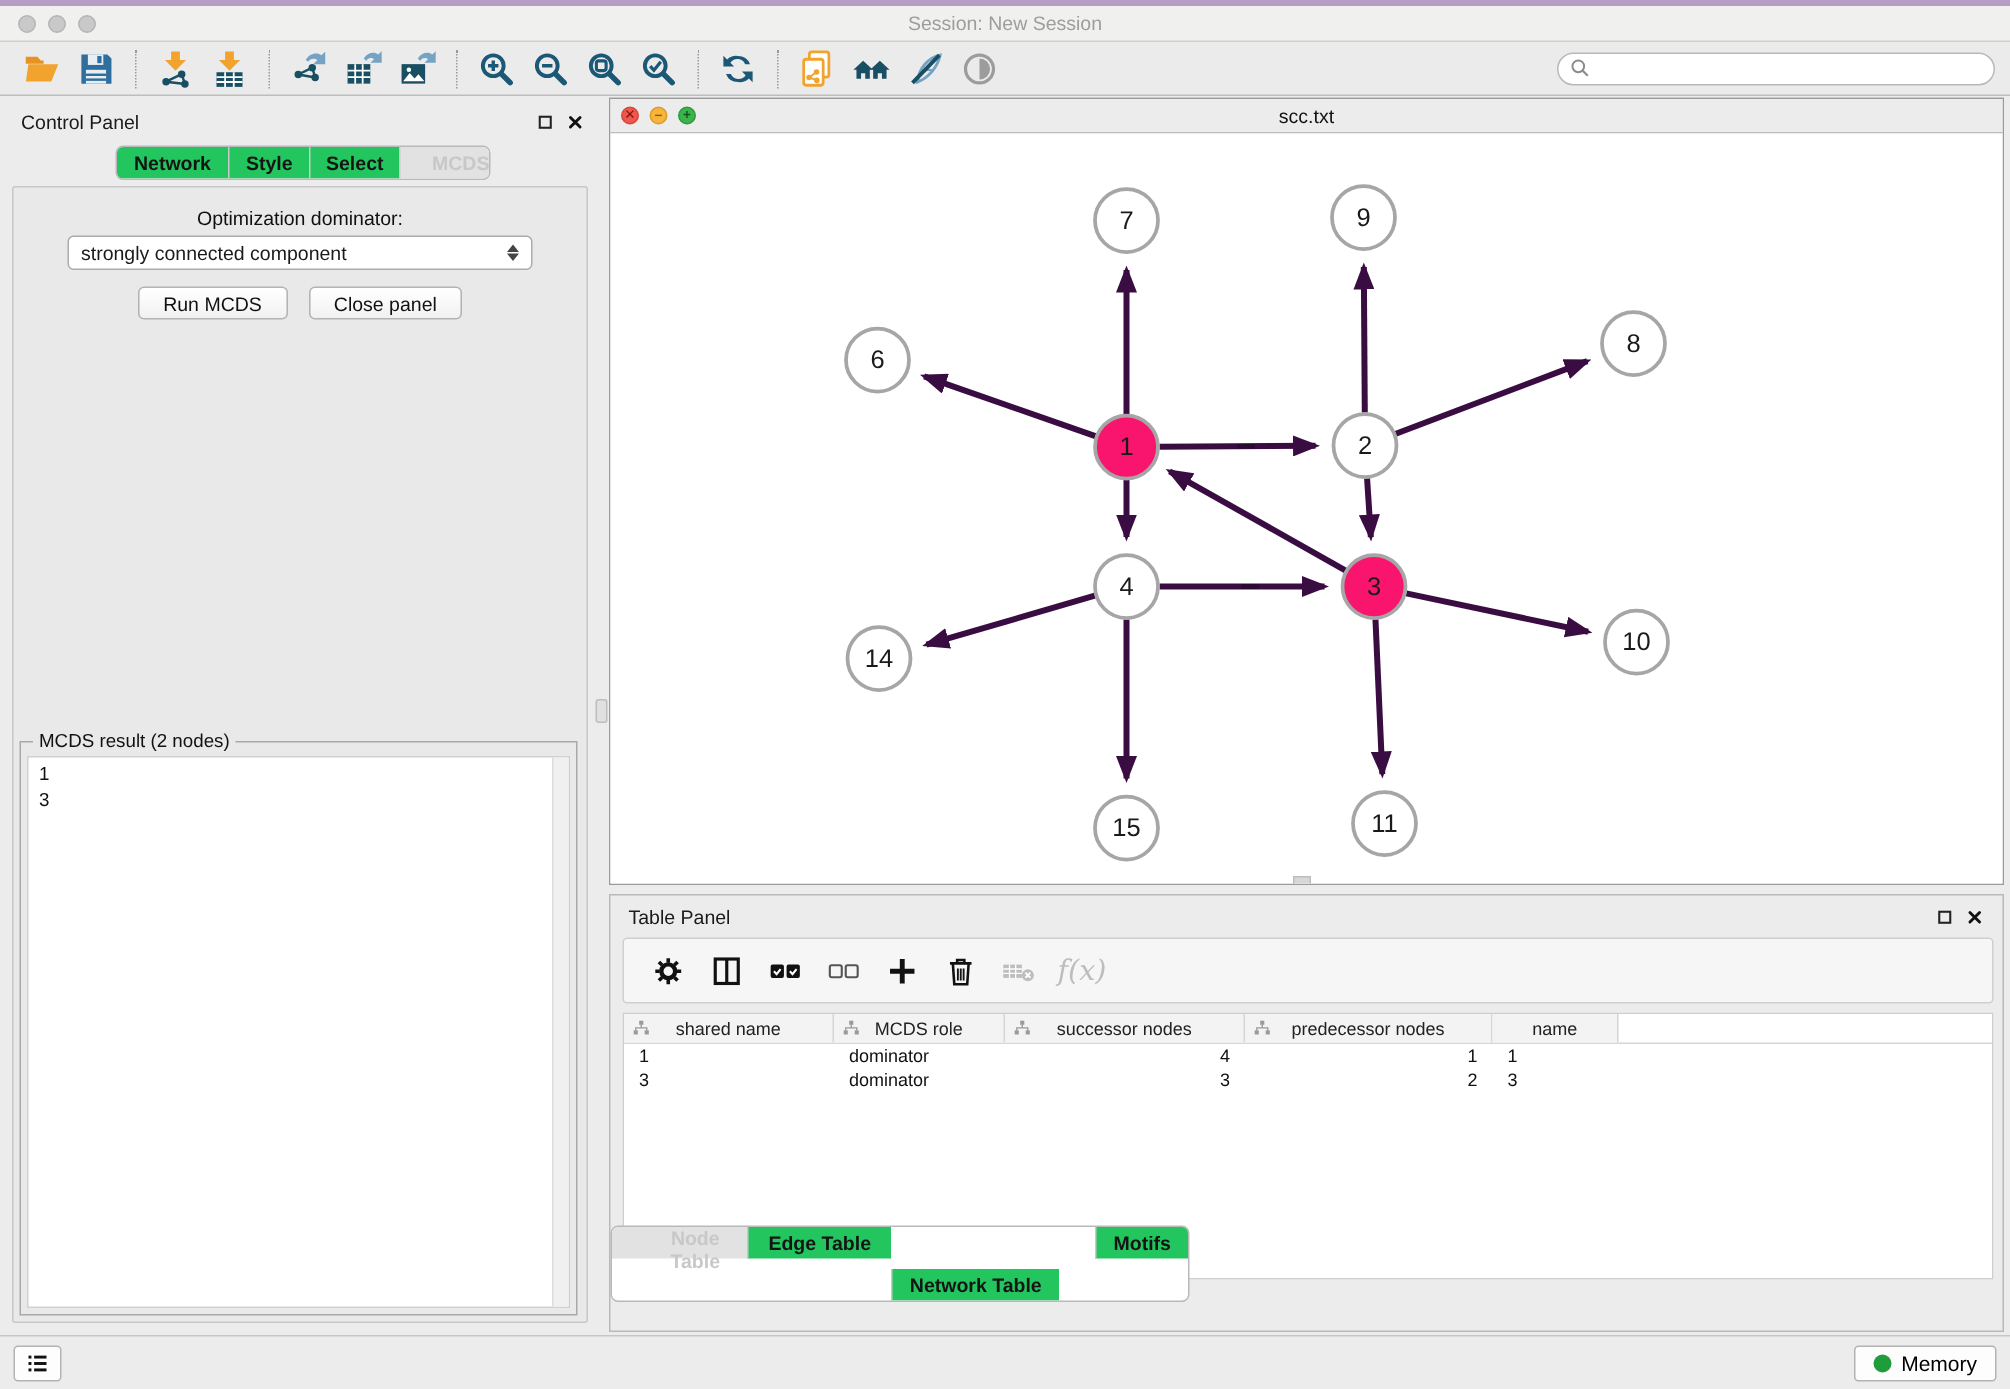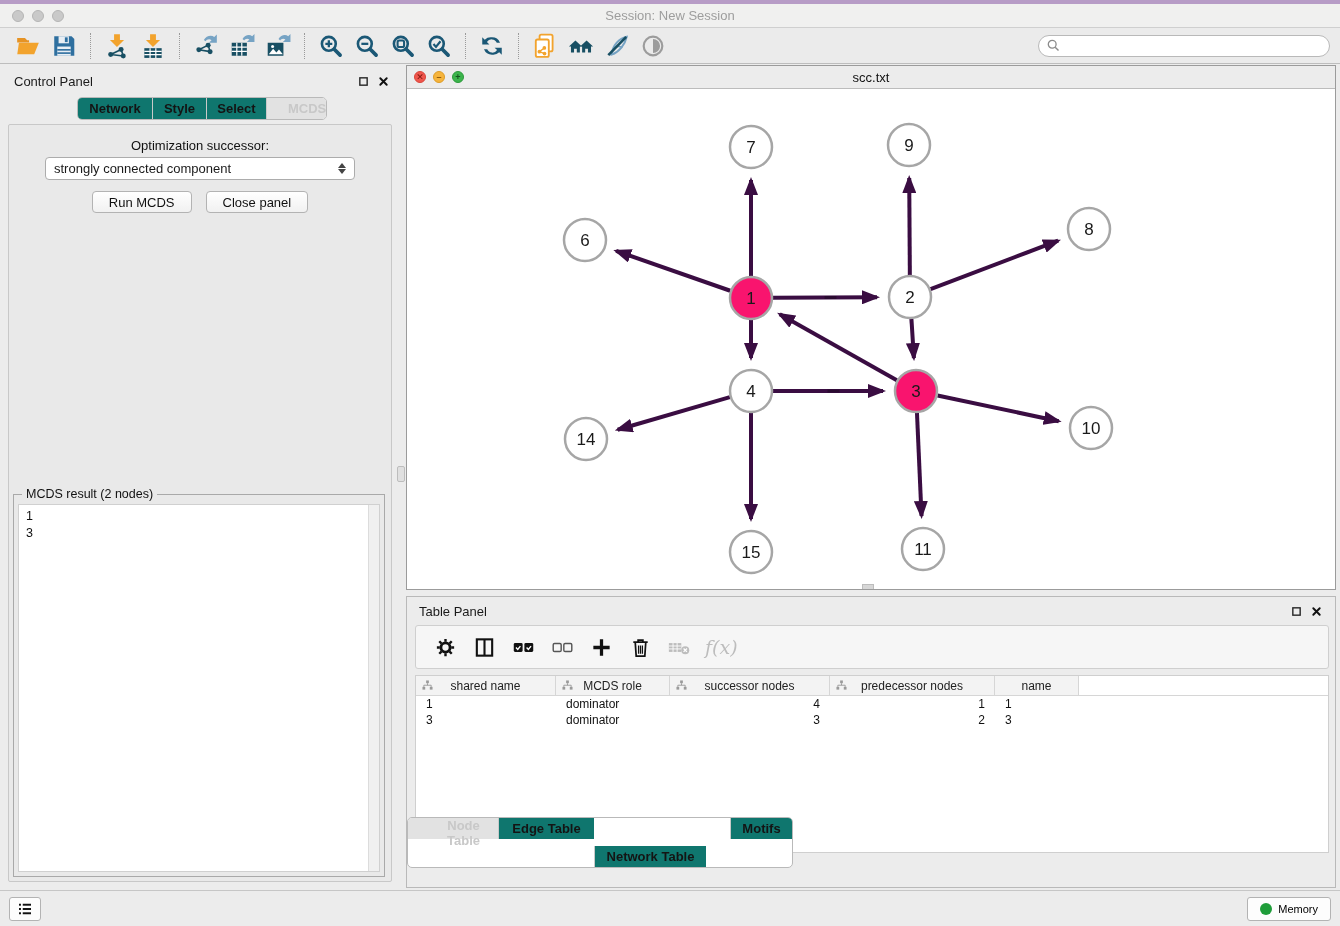--- a/index.html
+++ b/index.html
@@ -29,21 +29,21 @@
   .search-box{width:292px;height:22px;border:1px solid #b9b9b9;border-radius:11px;background:#fff;display:flex;align-items:center;padding:0 8px;}
   .search-box svg{width:13px;height:13px;margin-right:5px;flex:none;}
   .search-box input{border:none;outline:none;background:none;flex:1;font-size:12px;font-family:inherit;}
 
   
   .panel-head{display:flex;align-items:center;font-size:13px;color:#1a1a1a;}
   .win-icons{margin-left:auto;display:flex;gap:7px;align-items:center;}
   .win-icons .wbtn{background:none;border:none;padding:0;width:13px;height:13px;display:flex;align-items:center;justify-content:center;cursor:pointer;}
   .win-icons svg{width:11px;height:11px;}
   .seg{display:inline-flex;border:1px solid #b9b9b9;border-radius:5px;overflow:hidden;background:#fff;}
-  .seg button{border:none;border-left:1px solid #c9c9c9;background:#0f766e;color:#141414;font-family:inherit;font-size:13px;font-weight:600;padding:0;height:21px;cursor:pointer;}
+  .seg button{border:none;border-left:1px solid #c9c9c9;background:#22c55e;color:#141414;font-family:inherit;font-size:13px;font-weight:600;padding:0;height:21px;cursor:pointer;}
   .seg button:first-child{border-left:none;}
   .seg button.active{background:#e2e2e2;color:#c8c8c8;padding-left:21px;}
 
   
   .control-panel{position:absolute;left:0;top:64px;width:404px;height:824px;background:#ececec;}
   .cp-head{position:absolute;left:14px;right:14px;top:8px;height:18px;}
   .cp-tabs{position:absolute;left:77px;top:33px;}
   .cp-content{position:absolute;left:8px;top:60px;width:384px;height:758px;background:#e9e9e9;border:1px solid #c8c8c8;border-radius:2px;}
   .opt-label{position:absolute;left:0;width:100%;top:13px;text-align:center;font-size:13px;color:#111;}
   .dropdown{position:absolute;left:36px;top:32px;width:310px;height:23px;background:#fff;border:1px solid #acacac;border-radius:4px;display:flex;align-items:center;padding:0 8px;font-size:13px;cursor:pointer;}
@@ -79,21 +79,21 @@
   .tp-table{position:absolute;left:8px;top:78px;width:914px;height:178px;background:#fff;border:1px solid #cfcfcf;overflow:hidden;}
   .tp-header{display:flex;height:20px;border-bottom:1px solid #d6d6d6;font-size:12px;color:#222;}
   .tp-header .hcell{background:#f3f3f3;border-right:1px solid #d6d6d6;display:flex;align-items:center;justify-content:center;gap:5px;position:relative;cursor:pointer;}
   .tp-header .hcell svg{width:11px;height:11px;position:absolute;left:6px;}
   .tp-row{display:flex;height:16px;font-size:12px;color:#111;cursor:default;}
   .tp-row .cell{overflow:hidden;white-space:nowrap;}
   .tp-tabs{position:absolute;left:0;width:100%;bottom:19px;display:flex;justify-content:flex-start;}
 
   
   .status-bar{position:absolute;left:0;top:890px;width:100%;height:36px;background:#ececec;border-top:1px solid #c6c6c6;display:flex;align-items:center;padding:0 9px;}
-  .sbtn{height:24px;background:#fdfdfd;border:1px solid #b3b3b3;border-radius:3px;display:flex;align-items:center;justify-content:center;gap:6px;font-size:11px;font-family:inherit;cursor:pointer;}
+  .sbtn{height:24px;background:#fdfdfd;border:1px solid #b3b3b3;border-radius:3px;display:flex;align-items:center;justify-content:center;gap:6px;font-size:14px;font-family:inherit;cursor:pointer;}
   .sbtn.list{width:32px;}
   .sbtn.memory{margin-left:auto;padding:0 12px;}
   .sbtn svg{width:18px;height:18px;}
   .mem-dot{width:12px;height:12px;border-radius:50%;background:#1f9d3a;display:inline-block;}
 </style>
 </head>
 <body>
 
 <div class="app">
 
@@ -274,21 +274,21 @@
           </button>
       </span>
     </div>
     <div class="cp-tabs seg" id="cp-tabs">
         <button style="width: 74px;">Network</button>
         <button style="width: 54px;">Style</button>
         <button style="width: 60px;">Select</button>
         <button class="active" style="width: 60px;">MCDS</button>
       </div>
     <div class="cp-content">
-      <div class="opt-label">Optimization successor:</div>
+      <div class="opt-label">Optimization dominator:</div>
       <div class="dropdown">
         <span>strongly connected component</span>
         <span class="chev">
             <i class="up"></i>
             <i class="down"></i>
           </span>
       </div>
       <div class="cp-buttons">
         <button class="btn">Run MCDS</button>
         <button class="btn">Close panel</button>

